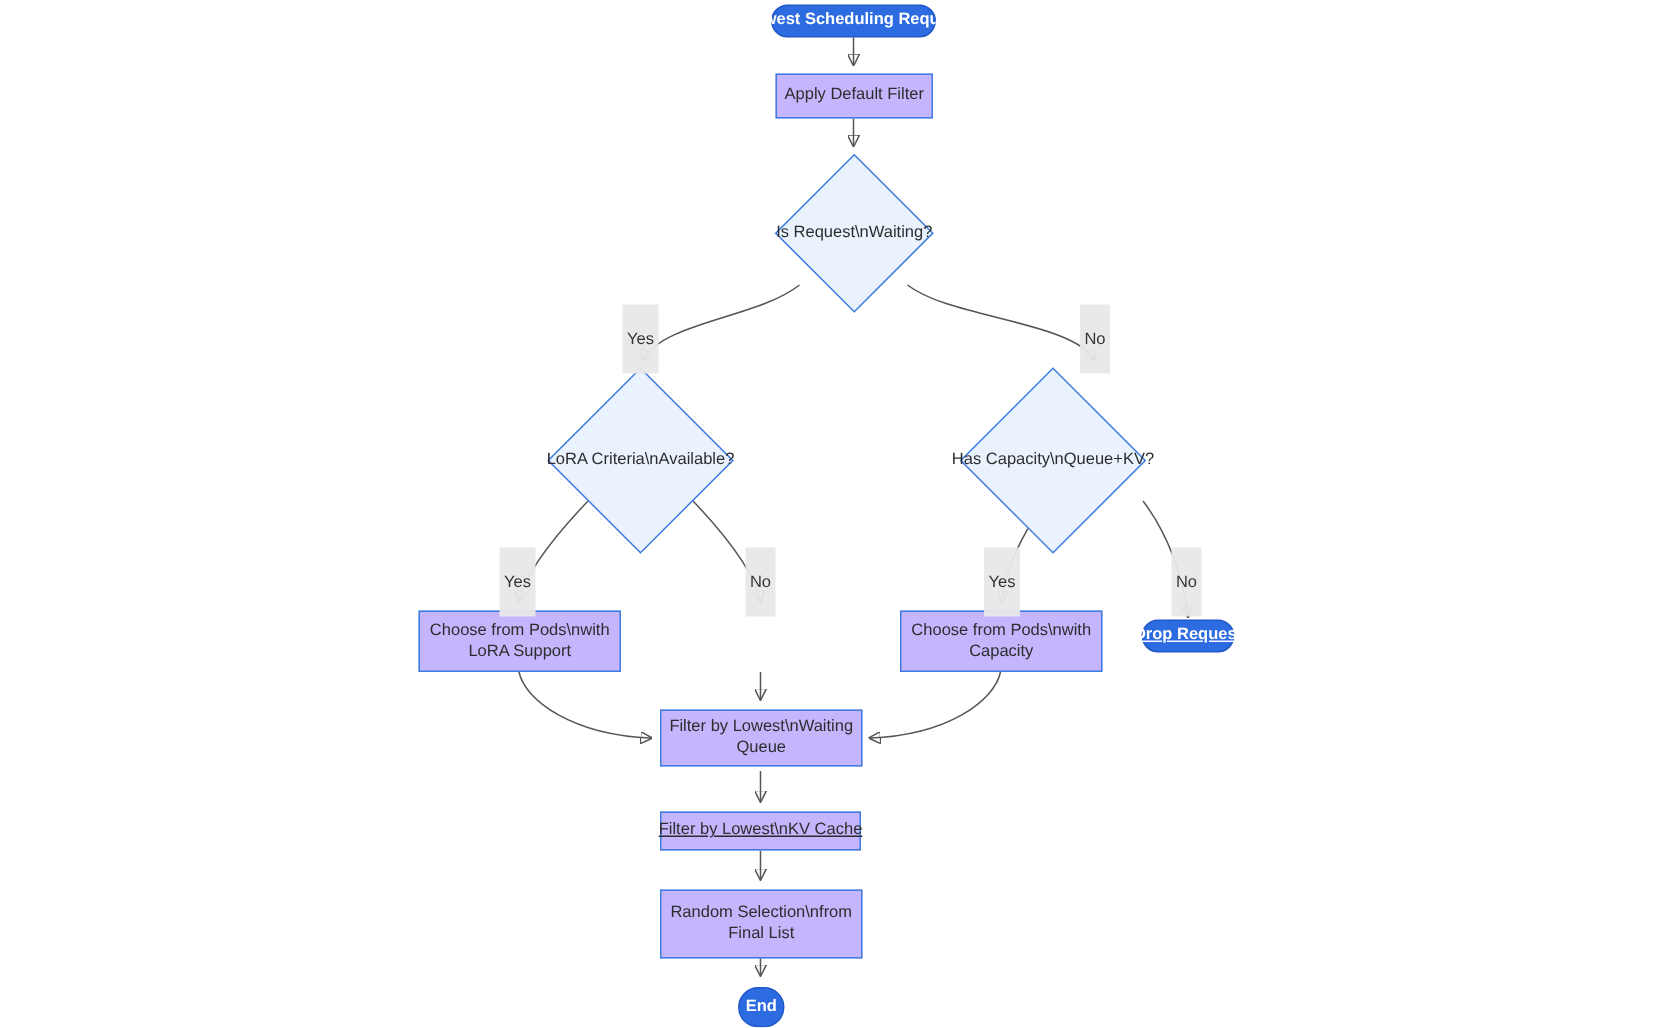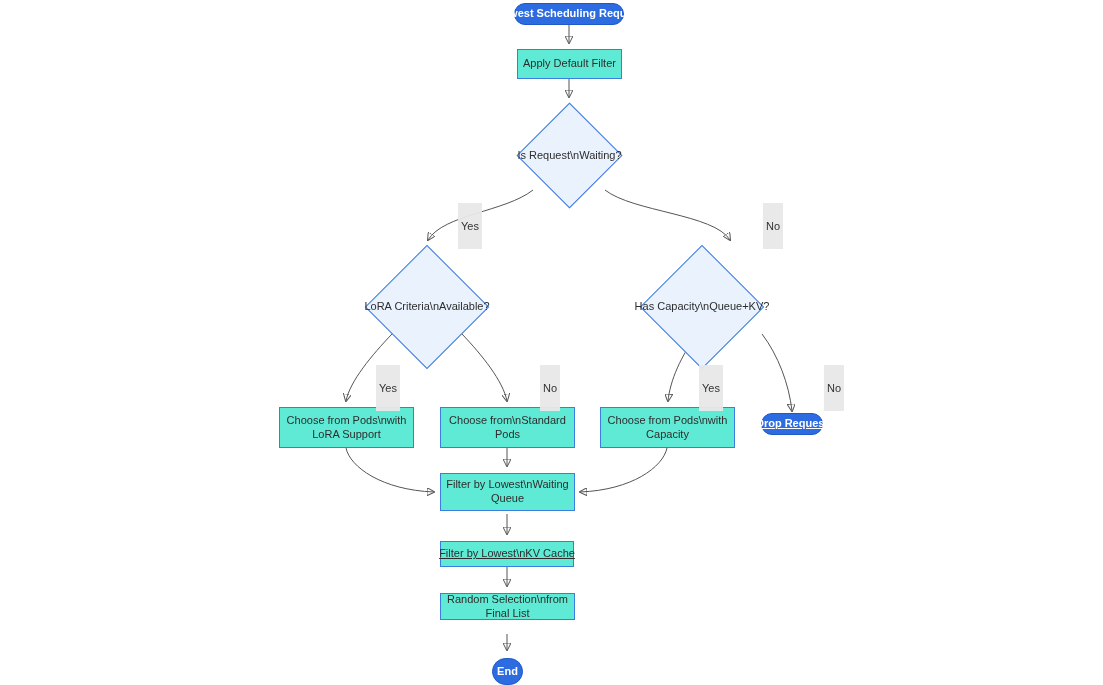--- a/index.html
+++ b/index.html
@@ -2,27 +2,27 @@
 <html><head>
 <meta charset="utf-8">
 <style>
   html,body{margin:0;padding:0;background:#ffffff;}
   body{width:1103px;height:685px;font-family:"Liberation Sans","DejaVu Sans",sans-serif;}
   .canvas{position:relative;width:1103px;height:685px;overflow:hidden;background:#ffffff;}
   svg.edges{position:absolute;left:0;top:0;width:1103px;height:685px;}
   svg.edges path{fill:none;stroke:#555555;stroke-width:1;}
   .node{position:absolute;box-sizing:border-box;display:flex;flex-direction:column;align-items:center;justify-content:center;
         font-size:11px;line-height:1.25;color:#2d2d2d;text-align:center;}
-  .rect{background:#5eead4;border:1.5px solid #3d7ce0;}
+  .rect{background:#c4b5fd;border:1.5px solid #3d7ce0;}
   .stadium{background:#2c6be0;border:1px solid #2058c8;color:#ffffff;font-weight:700;border-radius:12px;}
   .decision{background:transparent;}
   .decision .shape{position:absolute;inset:0;margin:auto;background:#e9f2fd;border:1.5px solid #3d7ce0;transform:rotate(45deg);}
   .decision .lbl{position:relative;z-index:1;white-space:nowrap;}
   .edge-label{position:absolute;transform:translate(-50%,-50%);background:rgba(232,232,232,0.95);
-              padding:17px 3px;font-size:11px;color:#333333;white-space:nowrap;margin-left:43px;}
+              padding:17px 3px;font-size:11px;color:#333333;white-space:nowrap;}
   .line{display:block;white-space:nowrap;}
 </style>
 </head>
 <body>
 
 <div class="canvas">
 
   <svg class="edges" viewBox="0 0 1103 685">
     <defs>
       <marker id="arrow" viewBox="0 0 8 8" refX="7" refY="4" markerWidth="8" markerHeight="8" orient="auto-start-reverse">
@@ -66,44 +66,40 @@
   <div class="node decision" style="left:641px;top:246px;width:122px;height:122px;">
     <div class="shape" style="width:86px;height:86px;"></div>
     <span class="lbl">Has Capacity\nQueue+KV?</span>
   </div>
 
   <div class="node rect" style="left:279px;top:407px;width:135px;height:41px;">
     <span class="line">Choose from Pods\nwith</span>
     <span class="line">LoRA Support</span>
   </div>
 
-  <div class="node rect" style="left:440px;top:407px;width:135px;height:41px;">
-    <span class="line">Choose from\nStandard</span>
-    <span class="line">Pods</span>
-  </div>
 
   <div class="node rect" style="left:600px;top:407px;width:135px;height:41px;">
     <span class="line">Choose from Pods\nwith</span>
     <span class="line">Capacity</span>
   </div>
 
   <div class="node stadium" style="left:761px;top:413px;width:62px;height:22px;text-decoration:underline;">
     <span class="line">Drop Request</span>
   </div>
 
   <div class="node rect" style="left:440px;top:473px;width:135px;height:38px;">
     <span class="line">Filter by Lowest\nWaiting</span>
     <span class="line">Queue</span>
   </div>
 
   <div class="node rect" style="left:440px;top:541px;width:134px;height:26px;text-decoration:underline;">
     <span class="line">Filter by Lowest\nKV Cache</span>
   </div>
 
-  <div class="node rect" style="left:440px;top:593px;width:135px;height:27px;">
+  <div class="node rect" style="left:440px;top:593px;width:135px;height:46px;">
     <span class="line">Random Selection\nfrom</span>
     <span class="line">Final List</span>
   </div>
 
   <div class="node stadium" style="left:492px;top:658px;width:31px;height:27px;border-radius:14px;">
     <span class="line">End</span>
   </div>
 
   <div class="edge-label" style="left:427px;top:226px;">Yes</div>
   <div class="edge-label" style="left:730px;top:226px;">No</div>

